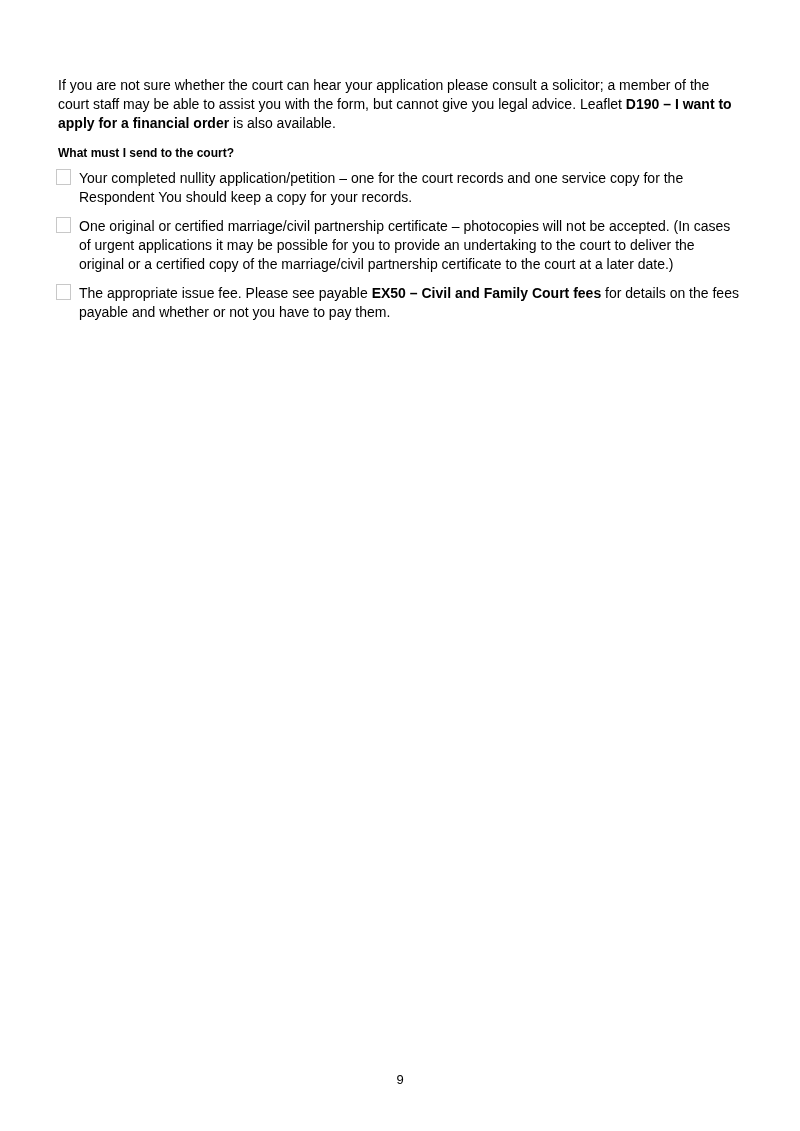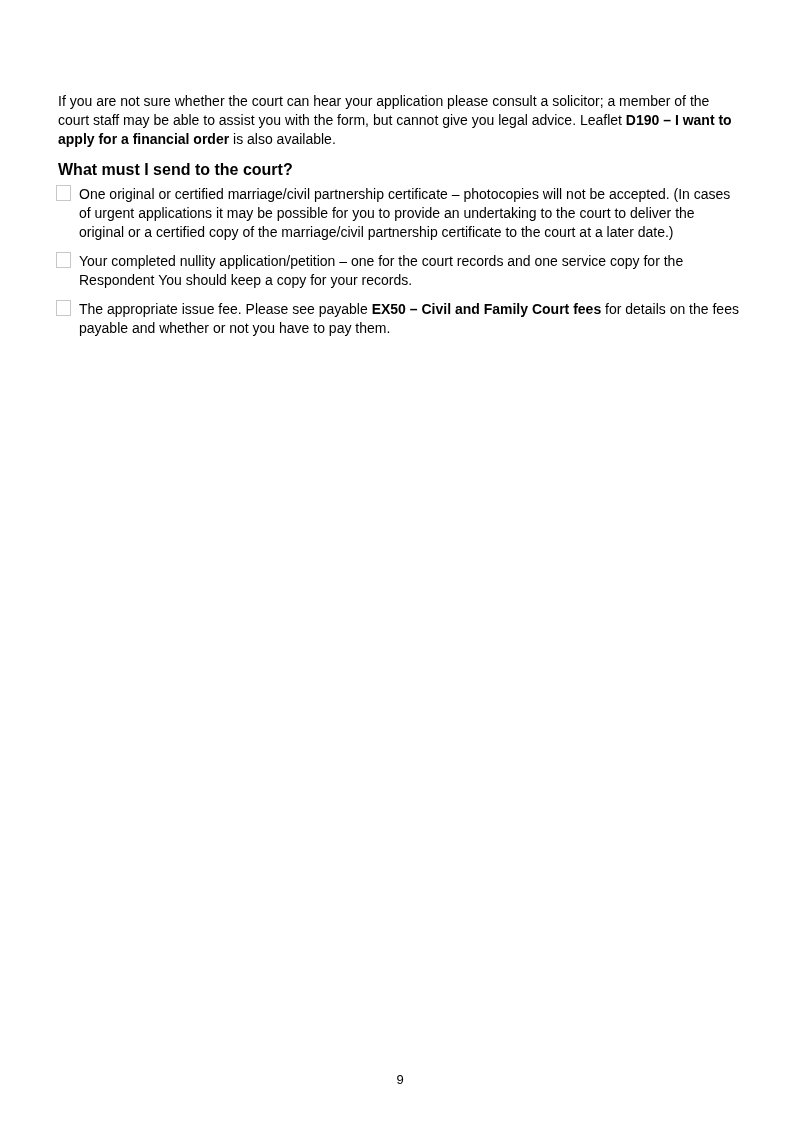--- a/index.html
+++ b/index.html
@@ -12,33 +12,33 @@
     height: 1131px;
     position: relative;
     overflow: hidden;
     font-family: "Liberation Sans", "DejaVu Sans", sans-serif;
     color: #000000;
     -webkit-font-smoothing: antialiased;
   }
   .content {
     position: absolute;
     left: 58px;
-    top: 92px;
+    top: 76px;
     width: 684px;
     font-size: 14px;
     line-height: 19px;
   }
   .intro {
     margin: 0;
   }
   .intro strong, .check-text strong {
     font-weight: bold;
   }
   .section-heading {
-    font-size: 16px;
+    font-size: 12px;
     line-height: 19px;
     font-weight: bold;
     margin: 11px 0 6px 0;
   }
   .checklist {
     margin: 0;
     padding: 0;
   }
   .check-item {
     display: flex;
@@ -77,26 +77,26 @@
 <div class="content">
 
   <p class="intro"><span>If you are not sure whether the court can hear your application please consult a solicitor; a member of the court staff may be able to assist you with the form, but cannot give you legal advice. Leaflet </span><strong>D190 – I want to apply for a financial order</strong><span> is also available.</span></p>
 
   <h2 class="section-heading">What must I send to the court?</h2>
 
   <div class="checklist">
 
     <div class="check-item">
       <span class="checkbox"></span>
-      <p class="check-text"><span>One original or certified marriage/civil partnership certificate – photocopies will not be accepted. (In cases of urgent applications it may be possible for you to provide an undertaking to the court to deliver the original or a certified copy of the marriage/civil partnership certificate to the court at a later date.)</span><strong></strong><span></span></p>
+      <p class="check-text"><span>Your completed nullity application/petition – one for the court records and one service copy for the Respondent You should keep a copy for your records.</span><strong></strong><span></span></p>
     </div>
 
     <div class="check-item">
       <span class="checkbox"></span>
-      <p class="check-text"><span>Your completed nullity application/petition – one for the court records and one service copy for the Respondent You should keep a copy for your records.</span><strong></strong><span></span></p>
+      <p class="check-text"><span>One original or certified marriage/civil partnership certificate – photocopies will not be accepted. (In cases of urgent applications it may be possible for you to provide an undertaking to the court to deliver the original or a certified copy of the marriage/civil partnership certificate to the court at a later date.)</span><strong></strong><span></span></p>
     </div>
 
     <div class="check-item">
       <span class="checkbox"></span>
       <p class="check-text"><span>The appropriate issue fee. Please see payable </span><strong>EX50 – Civil and Family Court fees</strong><span> for details on the fees payable and whether or not you have to pay them.</span></p>
     </div>
 
   </div>
 
 </div>

